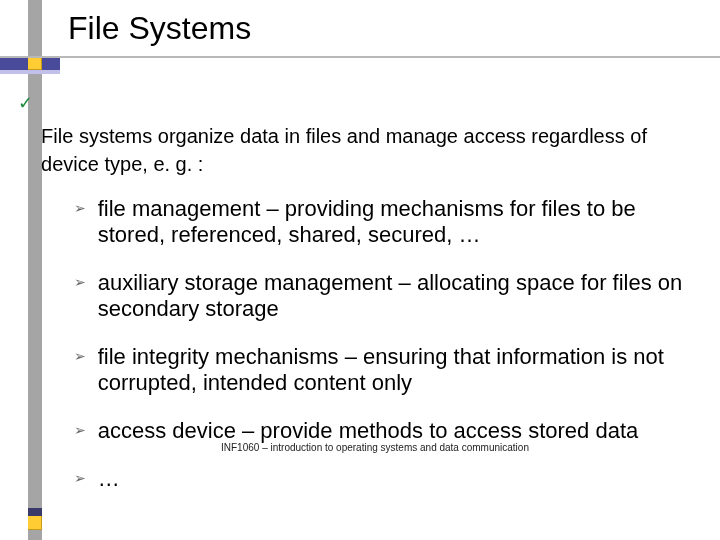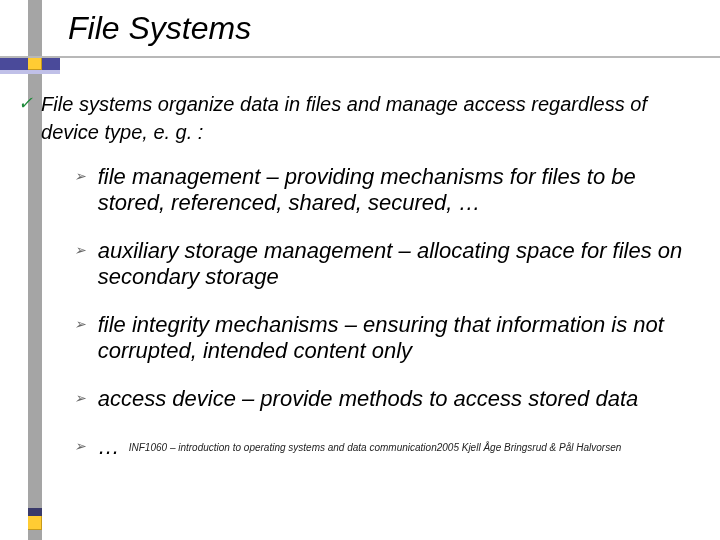--- a/index.html
+++ b/index.html
@@ -1,32 +1,32 @@
 <!DOCTYPE html>
 <html><head>
 <meta charset="utf-8">
 <style>
   * { margin: 0; padding: 0; box-sizing: border-box; }
   html, body { width: 720px; height: 540px; background: #fff; font-family: Verdana, Geneva, sans-serif; color: #000; overflow: hidden; }
-  .slide { position: relative; width: 720px; height: 461px; font-style: italic; }
+  .slide { position: relative; width: 720px; height: 461px; }
   
   .deco { position: absolute; left: 0; top: 0; width: 60px; height: 540px; }
   .deco .gray-col { position: absolute; left: 28px; top: 0; width: 14px; height: 540px; background: #a5a5a5; }
   .deco .hstripe-dark { position: absolute; left: 0; top: 56px; width: 60px; height: 14px; background: #4a4a9a; }
   .deco .hstripe-light { position: absolute; left: 0; top: 70px; width: 60px; height: 4px; background: #c0c0e8; }
   .deco .yellow-square { position: absolute; left: 28px; top: 56px; width: 14px; height: 14px; background: #ffcc33; box-shadow: inset -1px -1px 0 #c79a1a; }
   .deco .bot-bar { position: absolute; left: 28px; top: 508px; width: 14px; height: 8px; background: #3a3a6a; }
   .deco .bot-sq { position: absolute; left: 28px; top: 516px; width: 14px; height: 14px; background: #ffcc33; box-shadow: inset -1px -1px 0 #c79a1a; }
 
   .title { position: absolute; left: 68px; top: 10px; font-size: 32px; font-weight: 400; color: #000; letter-spacing: 0; }
   .title-underline { position: absolute; left: 0; top: 56px; width: 720px; height: 2px; background: #b8b8b8; }
   .content { position: absolute; left: 18px; top: 90px; width: 690px; }
   .check-row { display: flex; align-items: flex-start; margin-bottom: 18px; }
   .check-row .check { color: #1e8a3a; font-size: 18px; line-height: 26px; margin-right: 8px; flex: 0 0 auto; }
-  .check-row .txt { font-size: 20px; line-height: 28px; }
+  .check-row .txt { font-size: 20px; line-height: 28px; margin-top: 32px; }
   .subpoints { margin-left: 56px; width: 628px; }
   .sub { display: flex; align-items: flex-start; margin-bottom: 22px; }
   .sub .arrow { color: #666; font-size: 14px; line-height: 24px; margin-right: 12px; flex: 0 0 auto; }
   .sub .stext { font-size: 22px; line-height: 26px; }
   .footer { position: absolute; left: 50px; right: 20px; bottom: 8px; display: flex; justify-content: center; font-size: 10px; color: #222; }
 </style>
 </head>
 <body>
 
 <div class="slide">
@@ -65,15 +65,14 @@
       </div>
       <div class="sub">
         <span class="arrow">➢</span>
         <span class="stext">…</span>
       </div>
     </div>
   </div>
 
   <div class="footer">
     <span>INF1060 – introduction to operating systems and data communication</span>
-    <span>2005 Kjell Åge Bringsrud &amp; Pål Halvorsen</span>
   </div>
 </div>
 
 </body></html>

